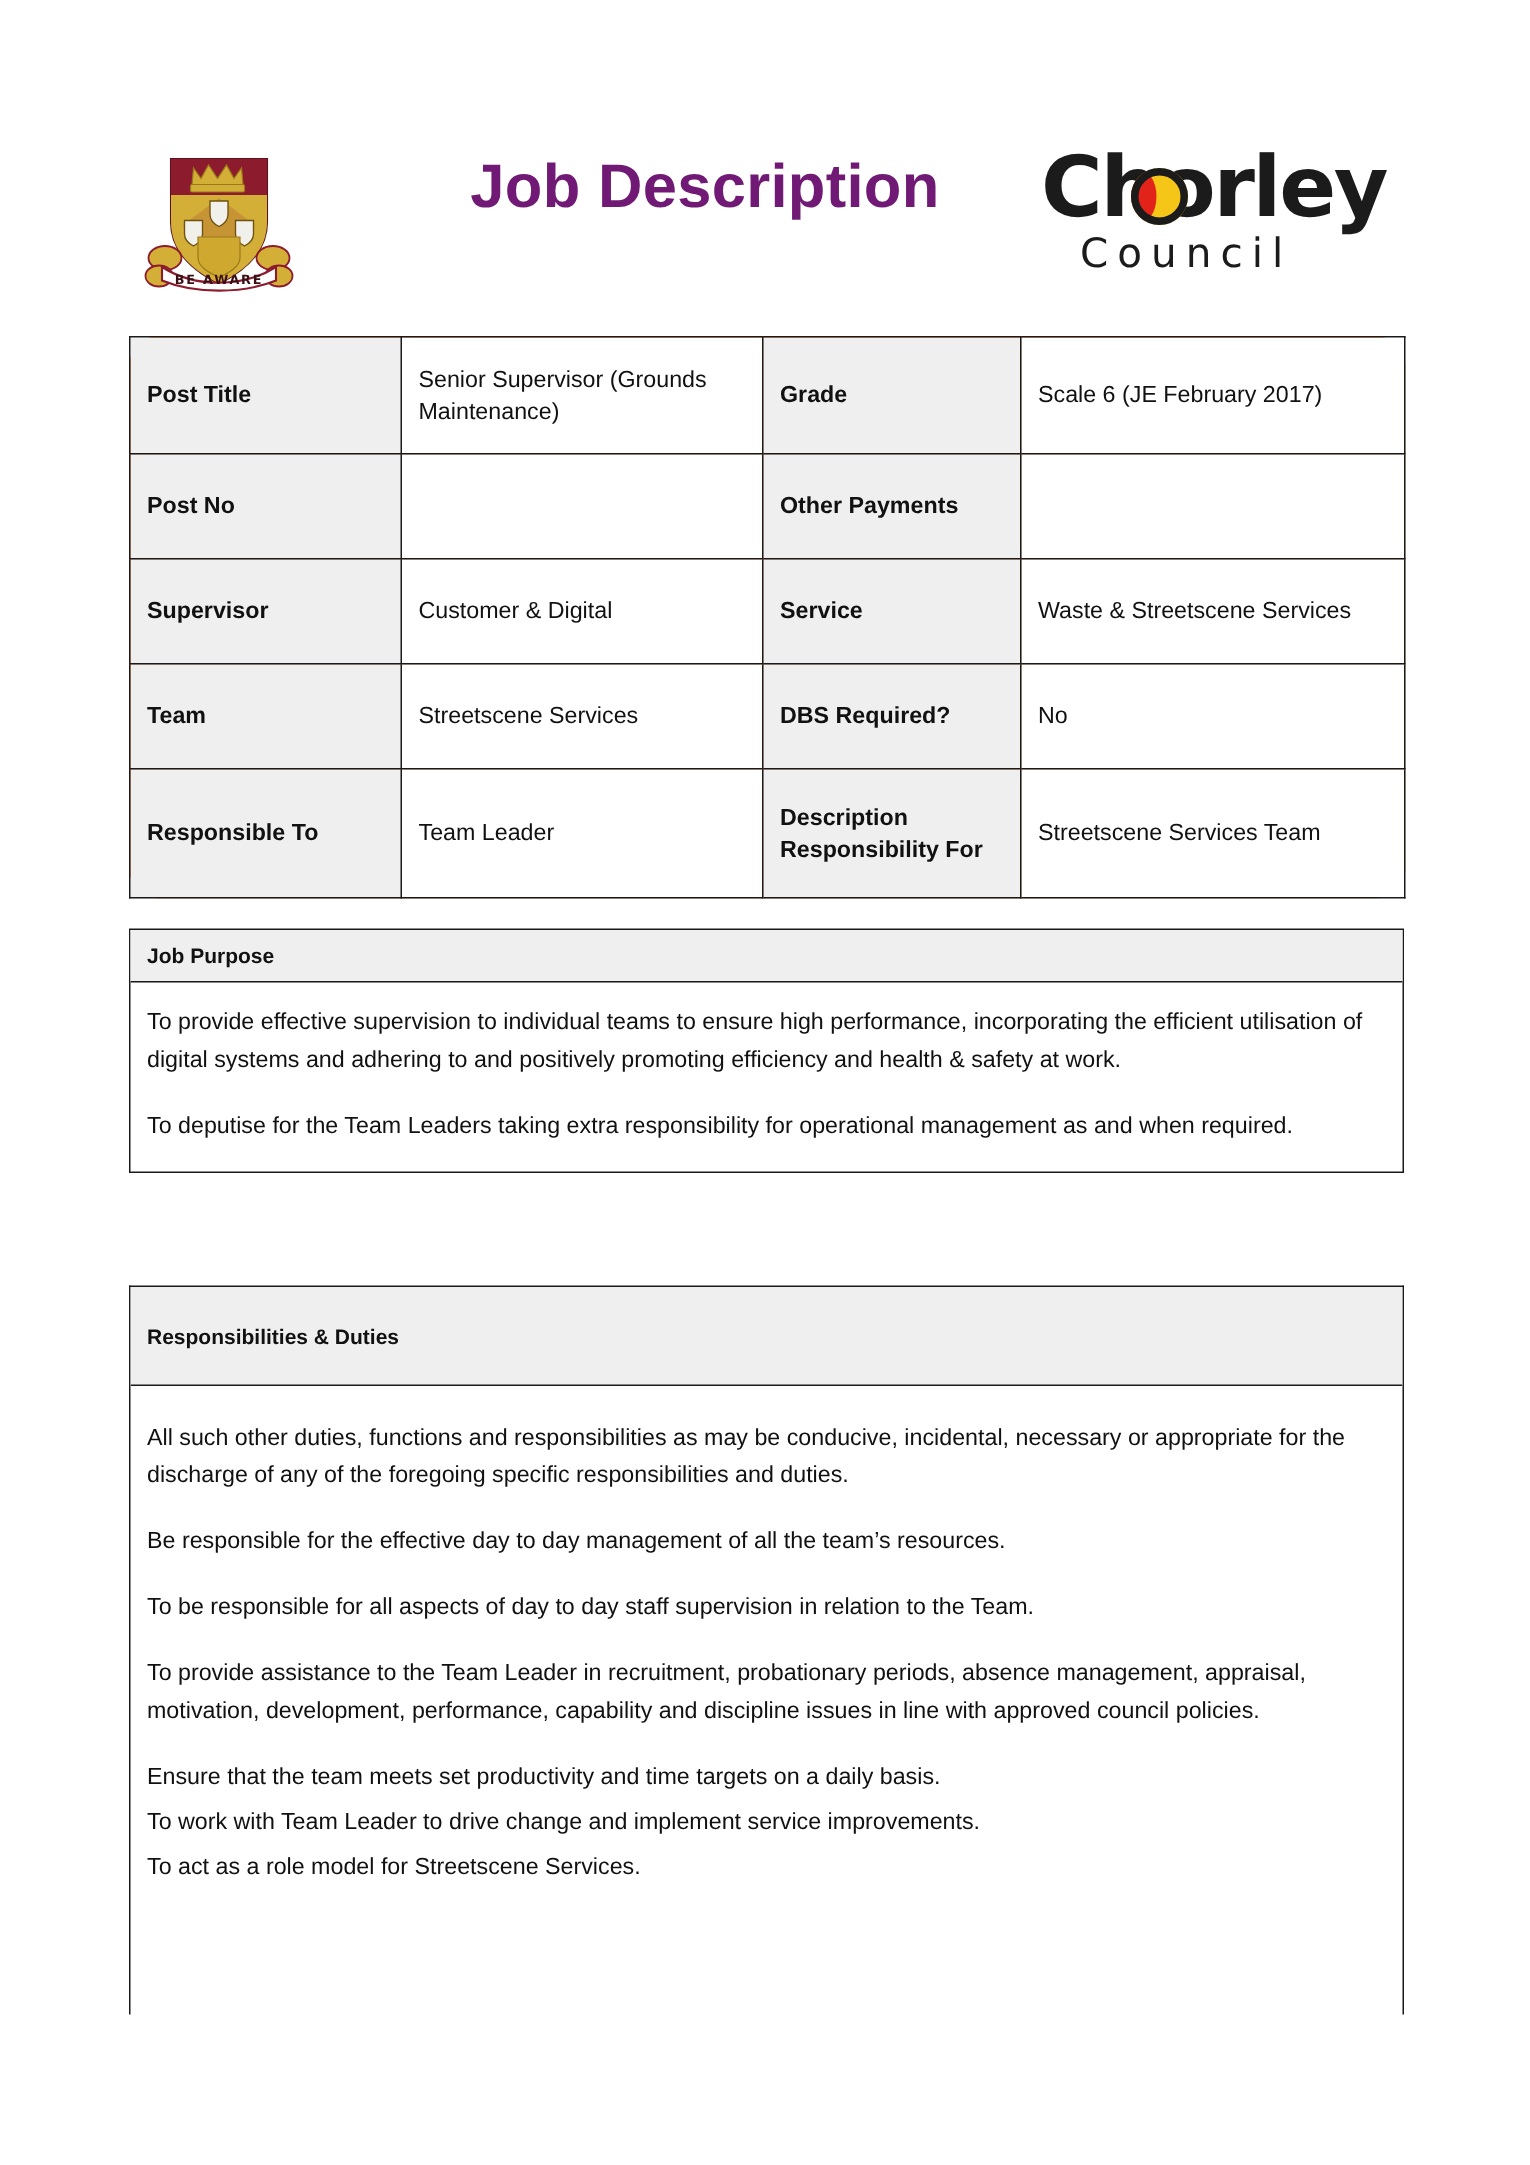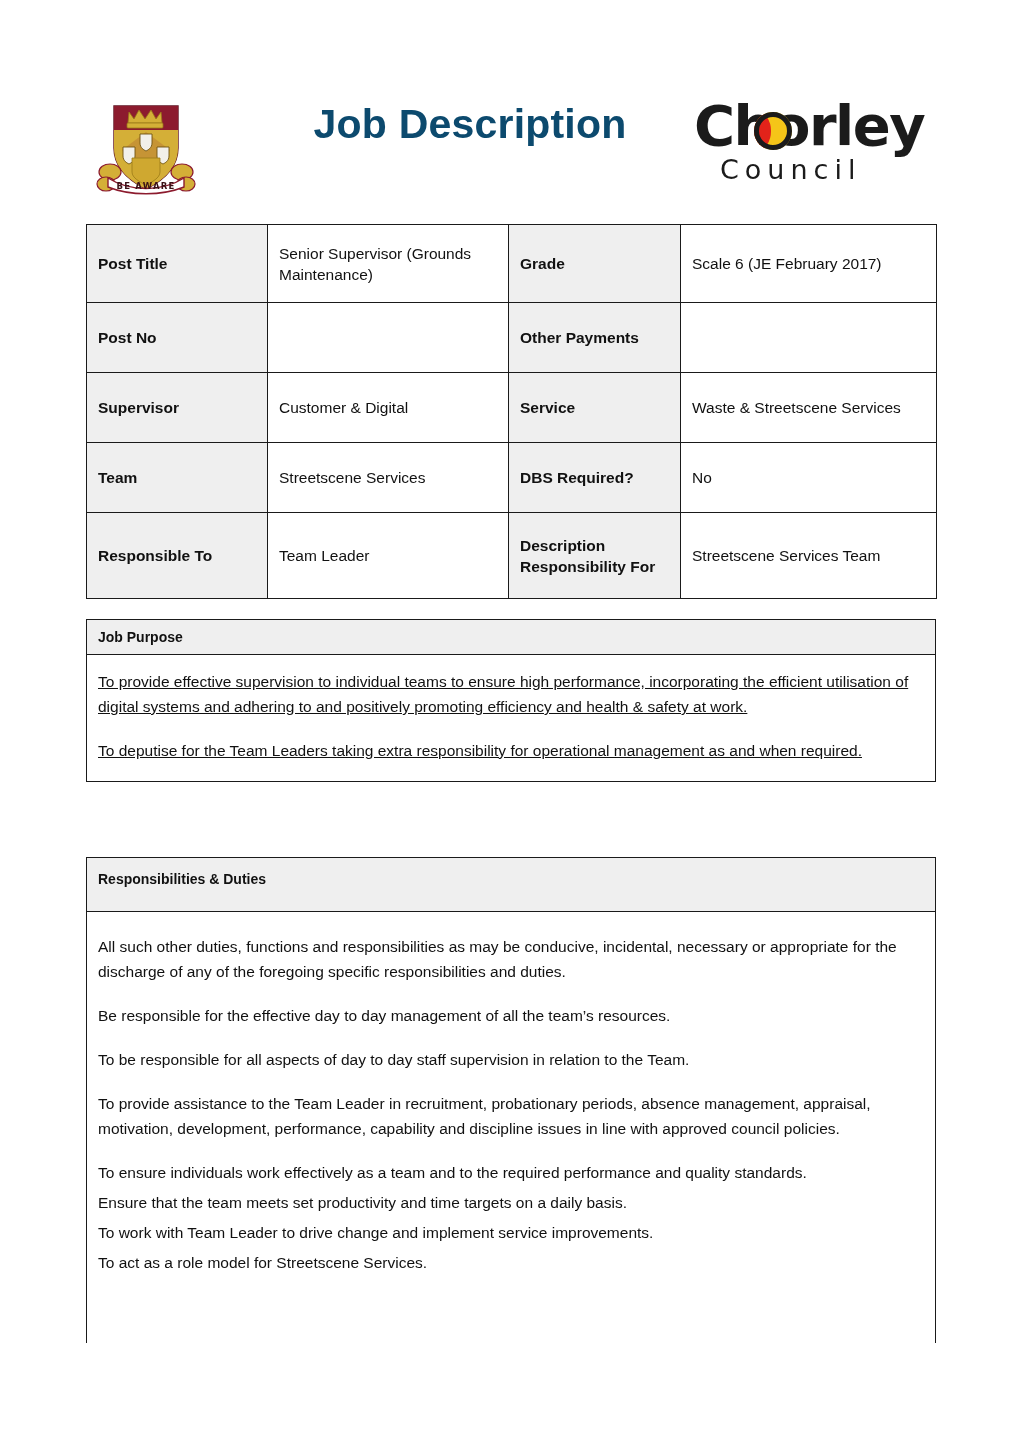--- a/index.html
+++ b/index.html
@@ -42,21 +42,21 @@
   .doc-title {
     position: absolute;
     left: 250px;
     top: 98px;
     width: 440px;
     text-align: center;
     font-family: "Liberation Sans", sans-serif;
     font-weight: bold;
     font-size: 41px;
     letter-spacing: 0.2px;
-    color: #0c4a6e;
+    color: #701a75;
     line-height: 52px;
     white-space: nowrap;
   }
 
   .brand {
     position: absolute;
     left: 694px;
     top: 96px;
     width: 236px;
     height: 102px;
@@ -172,29 +172,29 @@
     color: #111111;
   }
   .block-body p {
     margin: 0 0 19px 0;
   }
   .block-body p:last-child { margin-bottom: 0; }
   .block-body p.tight { margin-bottom: 5px; }
 
   #purpose-block { top: 619px; }
   #purpose-block .block-head { padding: 8px 28px 7px 11px; }
-  #purpose-block .block-body { padding: 14px 11px 18px 11px; text-decoration: underline; }
+  #purpose-block .block-body { padding: 14px 11px 18px 11px; }
 
   #duties-block {
     top: 857px;
     height: 486px;
     border-bottom: none;
     overflow: hidden;
   }
-  #duties-block .block-head { padding: 12px 11px 22px 11px; }
+  #duties-block .block-head { padding: 24px 11px 22px 11px; }
   #duties-block .block-body { padding: 22px 11px 0 11px; }
 </style>
 </head>
 <body>
 
 <div class="page">
 
   <div class="header">
 
     <div class="crest">
@@ -292,20 +292,19 @@
     </div>
   </div>
 
   <div class="block" id="duties-block">
     <div class="block-head">Responsibilities &amp; Duties</div>
     <div class="block-body">
       <p>All such other duties, functions and responsibilities as may be conducive, incidental, necessary or appropriate for the discharge of any of the foregoing specific responsibilities and duties.</p>
       <p>Be responsible for the effective day to day management of all the team’s resources.</p>
       <p>To be responsible for all aspects of day to day staff supervision in relation to the Team.</p>
       <p> To provide assistance to the Team Leader in recruitment, probationary periods, absence management, appraisal, motivation, development, performance, capability and discipline issues in line with approved council policies.</p>
-      <p class="tight">To ensure individuals work effectively as a team and to the required performance and quality standards.</p>
       <p class="tight">Ensure that the team meets set productivity and time targets on a daily basis.</p>
       <p class="tight">To work with Team Leader to drive change and implement service improvements.</p>
       <p class="tight">To act as a role model for Streetscene Services.</p>
     </div>
   </div>
 
 </div>
 
 </body></html>

